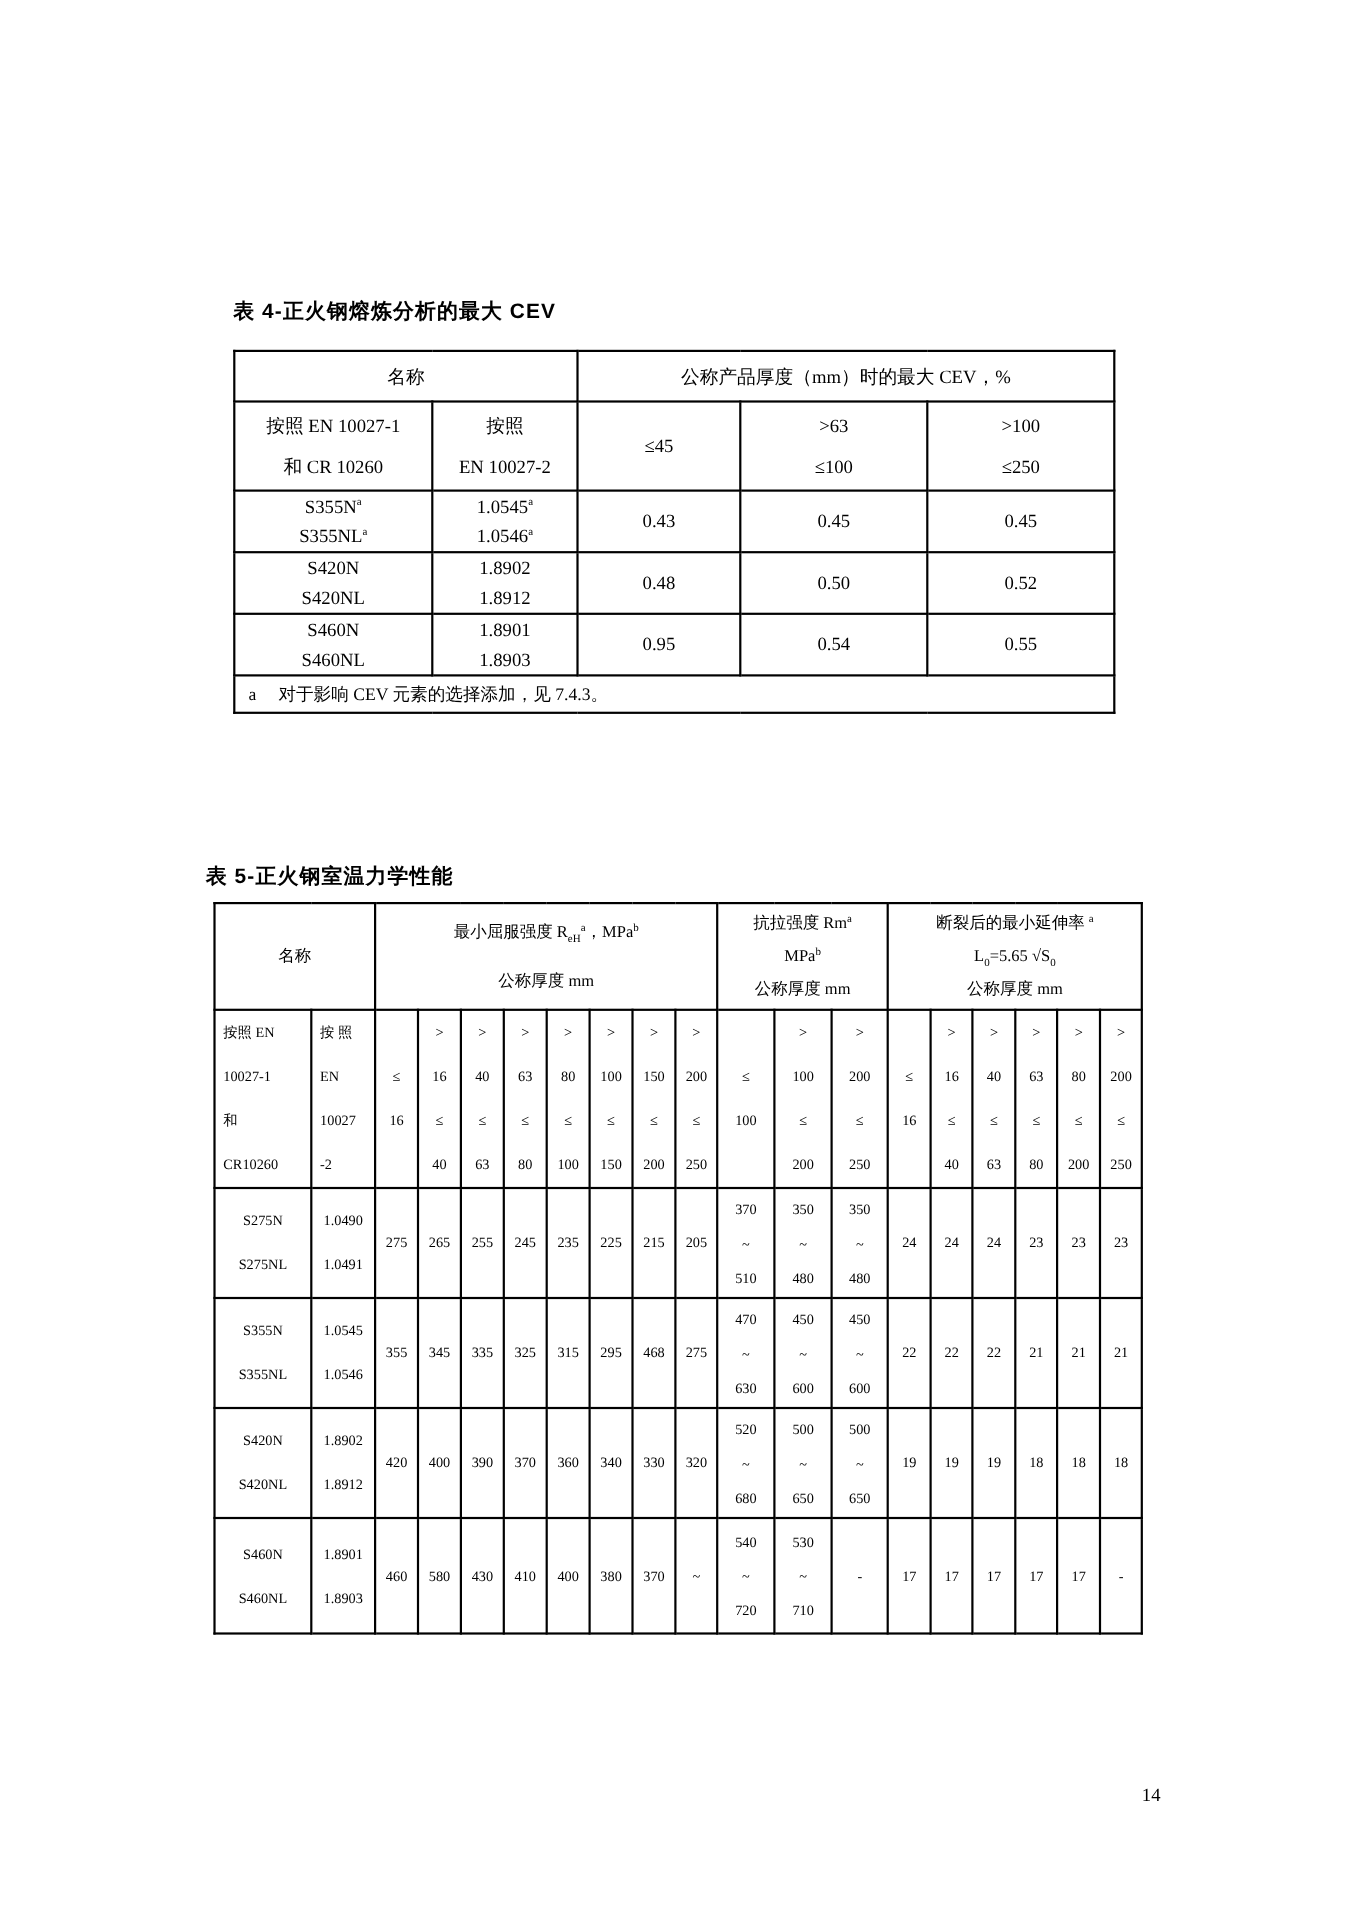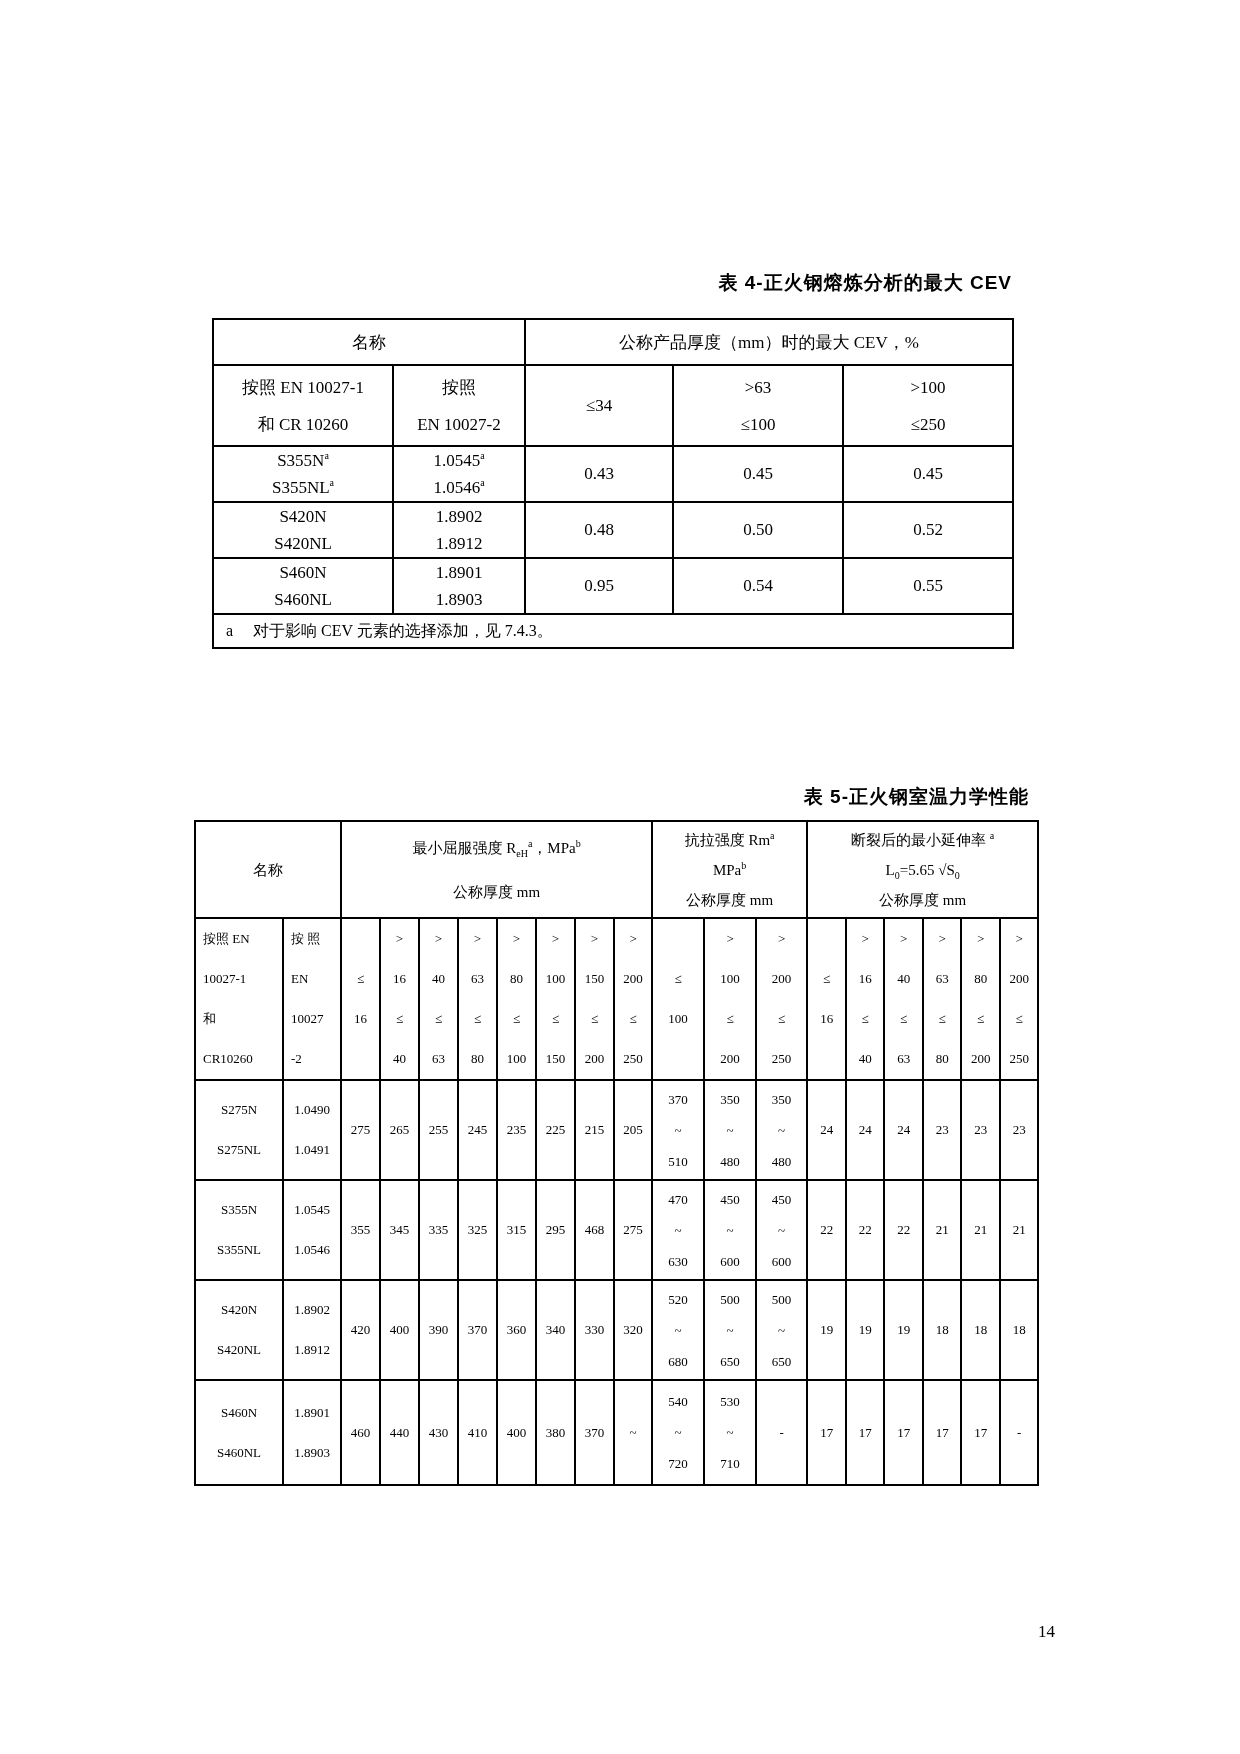--- a/index.html
+++ b/index.html
@@ -1,20 +1,20 @@
 <!DOCTYPE html>
 <html><head>
 <meta charset="utf-8">
 <style>
   html,body{margin:0;padding:0;background:#fff;}
   .page{position:relative;width:1240px;height:1754px;background:#fff;color:#000;
         font-family:"Liberation Serif",serif;overflow:hidden;}
 
   
-  .tbl-title{position:absolute;text-align:right;font-family:"Liberation Sans",sans-serif;
+  .tbl-title{position:absolute;text-align:left;font-family:"Liberation Sans",sans-serif;
              font-weight:bold;font-size:19px;letter-spacing:1px;}
   .t4-title{left:212px;top:270px;width:800px;}
   .t5-title{left:187px;top:784px;width:842px;}
 
   
   table{border-collapse:collapse;table-layout:fixed;}
   td{border:2px solid #000;text-align:center;vertical-align:middle;padding:0;}
   .t4{position:absolute;left:212px;top:318px;width:800px;}
   .t4 td{font-size:17px;}
   .t4 .ln{line-height:27px;}
@@ -61,21 +61,21 @@
     <tbody>
         <tr style="height:46px">
       <td colspan="2">名称</td>
       <td colspan="3">公称产品厚度（mm）时的最大 CEV，%</td>
     </tr>
     <tr style="height:81px">
       <td class="pre h2">按照 EN 10027-1
 和 CR 10260</td>
       <td class="pre h2">按照
 EN 10027-2</td>
-      <td>≤34</td>
+      <td>≤45</td>
       <td class="pre h2">&gt;63
 ≤100</td>
       <td class="pre h2">&gt;100
 ≤250</td>
     </tr>
 
     <tr style="height:55px">
       <td>
         <div class="ln"><span>S355N</span><sup>a</sup></div>
         <div class="ln"><span>S355NL</span><sup>a</sup></div>
@@ -331,21 +331,21 @@
       <td>18</td>
       <td>18</td>
     </tr>
 
     <tr style="height:105px">
       <td class="pre name">S460N
 S460NL</td>
       <td class="pre name">1.8901
 1.8903</td>
       <td>460</td>
-      <td>440</td>
+      <td>580</td>
       <td>430</td>
       <td>410</td>
       <td>400</td>
       <td>380</td>
       <td>370</td>
       <td>~</td>
       <td class="pre rm">540
 ~
 720</td>
       <td class="pre rm">530

